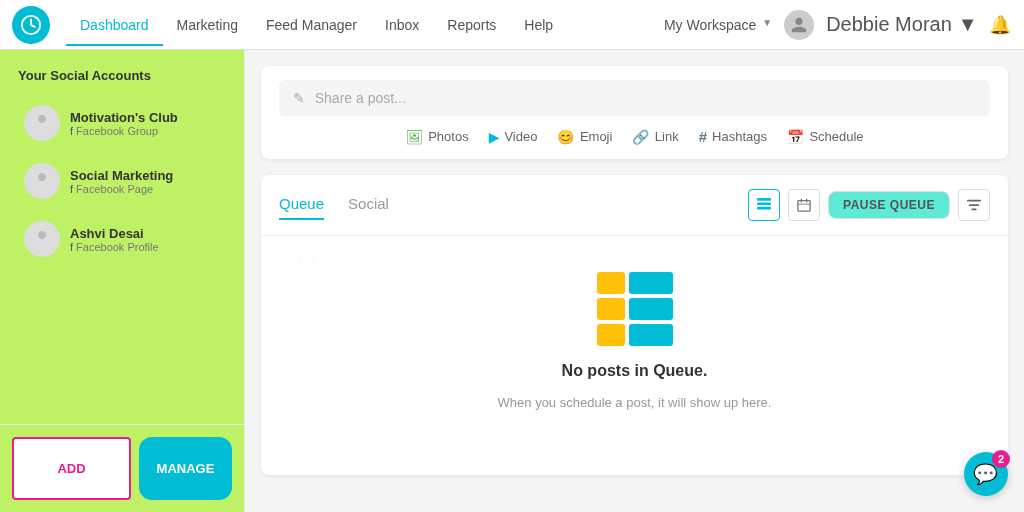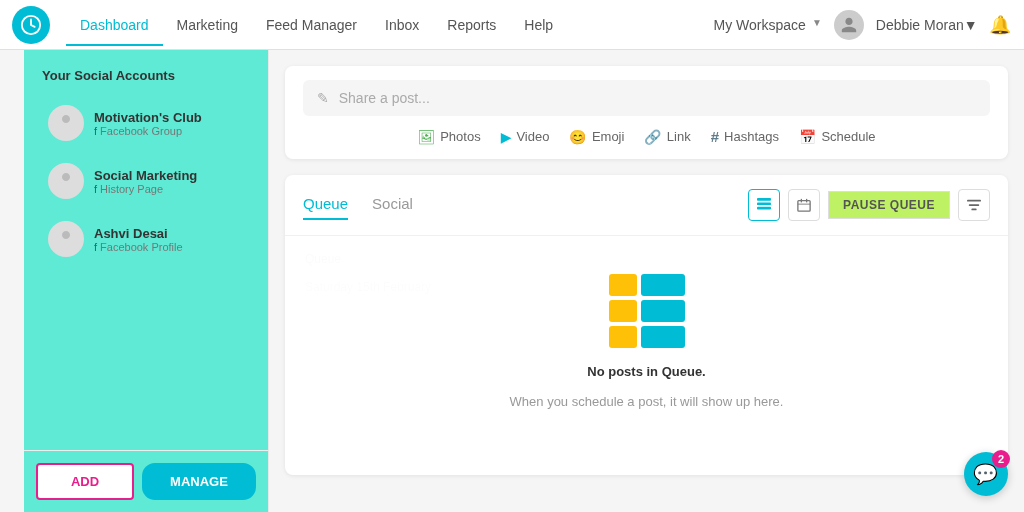--- a/index.html
+++ b/index.html
@@ -28,48 +28,48 @@
     }
     .nav-right { display: flex; align-items: center; gap: 12px; margin-left: auto; }
     .workspace-btn {
       display: flex; align-items: flex-start; gap: 6px; font-size: 14px; color: #555; cursor: pointer;
     }
     .workspace-btn .chevron { font-size: 10px; color: #888; }
     .user-avatar {
       width: 30px; height: 30px; background: #ccc; border-radius: 50%;
       display: flex; align-items: center; justify-content: center; color: #888;
     }
-    .user-btn { display: flex; align-items: center; gap: 0; font-size: 14px; color: #555; cursor: pointer; }
+    .user-btn { display: flex; align-items: center; gap: 6px; font-size: 20px; color: #555; cursor: pointer; }
     .bell-icon { font-size: 18px; color: #555; cursor: pointer; }
 
     
     .main-layout { display: flex; height: calc(512px - 50px); }
 
     
     .sidebar {
-      width: 245px; background: #5eead4; border-right: 1px solid #e8e8e8;
-      display: flex; flex-direction: column; flex-shrink: 0; margin-left: 24px;
+      width: 245px; background: #bef264; border-right: 1px solid #e8e8e8;
+      display: flex; flex-direction: column; flex-shrink: 0;
     }
     .sidebar-title { font-size: 13px; font-weight: 700; color: #333; padding: 18px 18px 10px; }
     .account-list { flex: 1; overflow: auto; }
     .account-item {
       display: flex; align-items: center; gap: 10px; padding: 10px 16px;
       cursor: pointer; border-radius: 6px; margin: 2px 8px;
     }
     .account-avatar {
       width: 36px; height: 36px; background: #ddd; border-radius: 50%;
       display: flex; align-items: center; justify-content: center; flex-shrink: 0; color: #aaa; font-size: 16px;
     }
     .account-info { display: flex; flex-direction: column; }
     .account-name { font-size: 13px; font-weight: 600; color: #333; }
     .account-type { font-size: 11px; color: #777; display: flex; align-items: center; gap: 3px; }
     .fb-icon { color: #3b5998; font-size: 11px; }
     .sidebar-footer { padding: 12px; display: flex; gap: 8px; border-top: 1px solid #eee; }
     .btn-add {
-      flex: 1; padding: 1px; border: 2px solid #e91e8c; border-radius: 4px;
+      flex: 1; padding: 22px; border: 2px solid #e91e8c; border-radius: 4px;
       background: #fff; color: #e91e8c; font-size: 13px; font-weight: 600; cursor: pointer; text-align: center;
     }
     .btn-manage {
       flex: 1; padding: 9px; border: 2px solid #00bcd4; border-radius: 13px;
       background: #00bcd4; color: #fff; font-size: 13px; font-weight: 600; cursor: pointer; text-align: center;
     }
 
     
     .content { flex: 1; padding: 16px; overflow: auto; }
 
@@ -108,22 +108,22 @@
     }
     .queue-tab.active { color: #00bcd4; border-bottom: 2px solid #00bcd4; font-weight: 500; }
     .queue-controls { display: flex; align-items: center; gap: 8px; }
     .ctrl-btn {
       width: 32px; height: 32px; border: 1px solid #ddd; border-radius: 4px;
       background: #fff; cursor: pointer; display: flex; align-items: center; justify-content: center;
       font-size: 14px; color: #555;
     }
     .ctrl-btn.active { border-color: #00bcd4; color: #00bcd4; background: #fff; }
     .pause-queue-btn {
-      padding: 6px 14px; border: 1px solid #ddd; border-radius: 0;
-      background: #bef264; font-size: 12px; font-weight: 600; color: #555; cursor: pointer; letter-spacing: 0.5px;
+      padding: 6px 14px; border: 1px solid #ddd; border-radius: 8px;
+      background: #5eead4; font-size: 12px; font-weight: 600; color: #555; cursor: pointer; letter-spacing: 0.5px;
     }
     .filter-btn {
       width: 32px; height: 32px; border: 1px solid #ddd; border-radius: 4px;
       background: #fff; cursor: pointer; display: flex; align-items: center; justify-content: center; font-size: 16px; color: #555;
     }
 
     
     .queue-content { padding: 0; position: relative; overflow: hidden; }
     .queue-ghost { padding: 16px 20px; opacity: 0.4; }
     .queue-ghost-label { font-size: 12px; color: #bbb; margin-bottom: 10px; }
@@ -133,21 +133,21 @@
     .empty-queue-overlay {
       display: flex; flex-direction: column; align-items: center; justify-content: center;
       padding: 20px 20px 40px; position: absolute; top: 0; left: 0; right: 0; bottom: 0;
       background: rgba(255,255,255,0.85);
     }
     .empty-queue-icon { display: flex; gap: 4px; margin-bottom: 16px; }
     .icon-col { display: flex; flex-direction: column; gap: 4px; }
     .icon-block { width: 28px; height: 22px; border-radius: 3px; }
     .icon-block.yellow { background: #ffc107; }
     .icon-block.teal { background: #00bcd4; width: 44px; }
-    .empty-title { font-size: 13px; font-weight: 600; color: #333; margin-bottom: 15px; }
+    .empty-title { font-size: 16px; font-weight: 600; color: #333; margin-bottom: 15px; }
     .empty-sub { font-size: 13px; color: #999; }
 
     
     .chat-bubble {
       position: fixed; bottom: 16px; right: 16px; width: 44px; height: 44px;
       background: #00bcd4; border-radius: 50%; display: flex; align-items: center;
       justify-content: center; cursor: pointer; box-shadow: 0 2px 8px rgba(0,0,0,0.2);
     }
     .chat-bubble-icon { color: #fff; font-size: 20px; }
     .chat-badge {
@@ -216,21 +216,21 @@
       <div class="account-item">
         <div class="account-avatar">
           <svg width="20" height="20" viewBox="0 0 24 24" fill="#bbb">
               <path d="M12 12c2.7 0 4.8-2.1 4.8-4.8S14.7 2.4 12 2.4 7.2 4.5 7.2 7.2 9.3 12 12 12z"></path>
             </svg>
         </div>
         <div class="account-info">
           <span class="account-name">Social Marketing</span>
           <span class="account-type">
             <span class="fb-icon">f</span>
-            <span>History Page</span>
+            <span>Facebook Page</span>
           </span>
         </div>
       </div>
 
       <div class="account-item">
         <div class="account-avatar">
           <svg width="20" height="20" viewBox="0 0 24 24" fill="#bbb">
               <path d="M12 12c2.7 0 4.8-2.1 4.8-4.8S14.7 2.4 12 2.4 7.2 4.5 7.2 7.2 9.3 12 12 12z"></path>
             </svg>
         </div>

